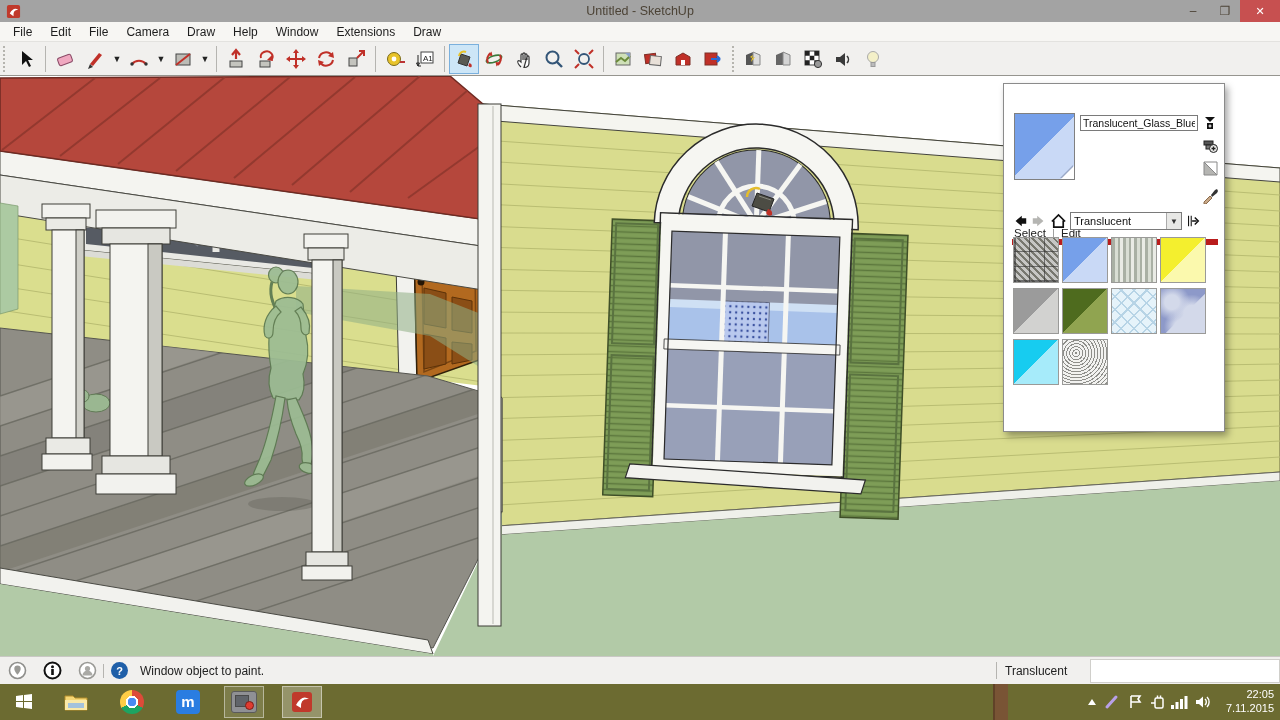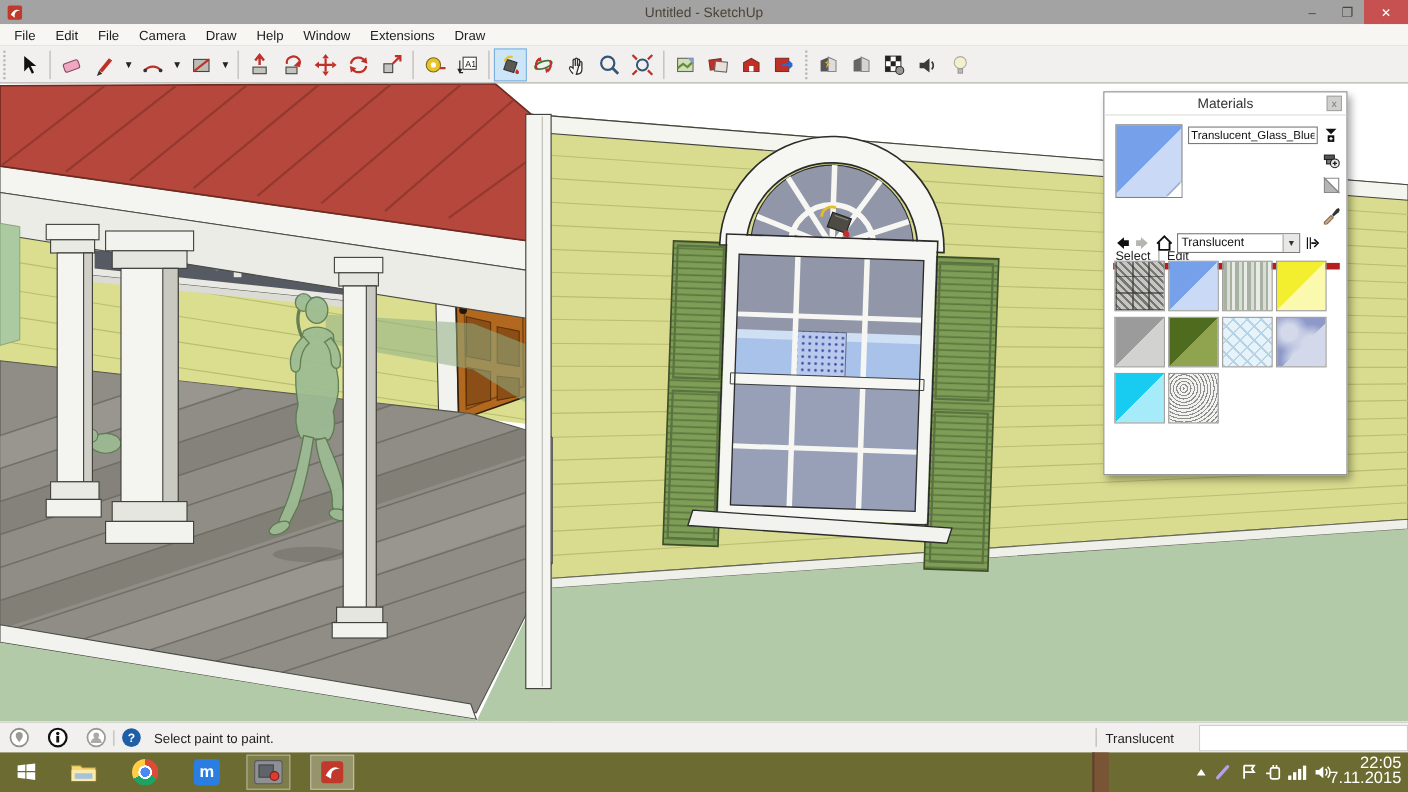--- a/index.html
+++ b/index.html
@@ -72,21 +72,21 @@
   .recorder .dot { position:absolute; right:2px; bottom:2px; width:9px; height:9px; border-radius:50%; background:#e03b30; border:1px solid #7c1f18; }
   .sketchup-logo { width:24px; height:24px; }
   #tray { position:absolute; right:0; top:0; height:36px; }
   .tray-ic { position:absolute; top:10px; }
   #tr-caret { right:182px; top:13px; }
   #tr-pen { right:160px; }
   #tr-flag { right:136px; }
   #tr-power { right:114px; }
   #tr-net { right:92px; }
   #tr-vol { right:68px; }
-  #tk-clock { position:absolute; right:6px; top:3px; text-align:right; color:#fff; font-size:15px; line-height:14px; }
+  #tk-clock { position:absolute; right:6px; top:3px; text-align:right; color:#fff; font-size:11px; line-height:14px; }
 </style>
 </head>
 <body>
 
 <div id="stage">
 
   <div id="titlebar">
     <svg class="logo" viewBox="0 0 16 16">
         <rect x="1" y="1" width="14" height="14" rx="2" fill="#c0392b"></rect>
         <path d="M4 10 q4 -7 9 -4 q-6 0 -5 7 z" fill="#fff"></path>
@@ -512,24 +512,20 @@
       <g>
         <path d="M757,117 l17,6 -5,13 -17,-6 z" fill="#4c4c44" stroke="#222" stroke-width="1"></path>
         <path d="M747,121 a9,9 0 0 1 13,-8" stroke="#e5bd2a" stroke-width="2.5" fill="none"></path>
         <path d="M768,133 q5,1 4,6 -4,2 -6,-2 z" fill="#bf3026"></path>
         <line x1="759" y1="120" x2="771" y2="124" stroke="#8a8a80" stroke-width="1"></line>
       </g>
     </svg>
   </div>
 
   <div id="materials">
-    <div id="mat-title">
-      <span>Materials</span>
-      <div id="mat-close">x</div>
-    </div>
     <div id="mat-preview">
         <div class="fold"></div>
       </div>
     <input id="mat-name" value="Translucent_Glass_Blue" style="">
     <div class="mat-sidebtn" style="top:29px;" title="Display the secondary selection pane">
         <svg width="16" height="16" viewBox="0 0 16 16">
           <path d="M3 3 h10 l-5 5z" fill="#111"></path>
           <rect x="5" y="9" width="6" height="6" fill="#111"></rect>
           <path d="M8 10.5 v3 M6.5 12 h3" stroke="#fff" stroke-width="1.2"></path>
         </svg>
@@ -603,21 +599,21 @@
     <svg class="st-ic" style="left:78px;" viewBox="0 0 19 19">
         <circle cx="9.5" cy="9.5" r="8" fill="#fff" stroke="#9a9a96" stroke-width="1.6"></circle>
         <circle cx="9.5" cy="7.5" r="2.6" fill="#aaaaa6"></circle>
         <path d="M4.5 14.5 a5 5 0 0 1 10 0z" fill="#aaaaa6"></path>
       </svg>
     <div class="abs" style="left:103px;top:7px;width:1px;height:14px;background:#b5b4b0;"></div>
     <svg class="st-ic" style="left:110px;" viewBox="0 0 19 19">
         <circle cx="9.5" cy="9.5" r="8.5" fill="#1f5fa8"></circle>
         <text x="9.5" y="13.5" text-anchor="middle" font-size="11" font-family="Liberation Sans" fill="#fff" font-weight="bold">?</text>
       </svg>
-    <span id="st-msg">Select paint to paint.</span>
+    <span id="st-msg">Window object to paint.</span>
     <div id="st-meas-sep"></div>
     <span id="st-meas-label">Translucent</span>
     <input id="st-meas-field" value="" style="">
   </div>
 
   <div id="taskbar">
     <div id="trunk"></div>
     <div class="task" id="tk-start" title="Start">
         <svg width="22" height="22" viewBox="0 0 22 22">
           <path d="M3 5 L10 4 V10 H3z M11 4 L19 3 V10 H11z M3 11 H10 V17 L3 16z M11 11 H19 V18 L11 17z" fill="#fff"></path>

